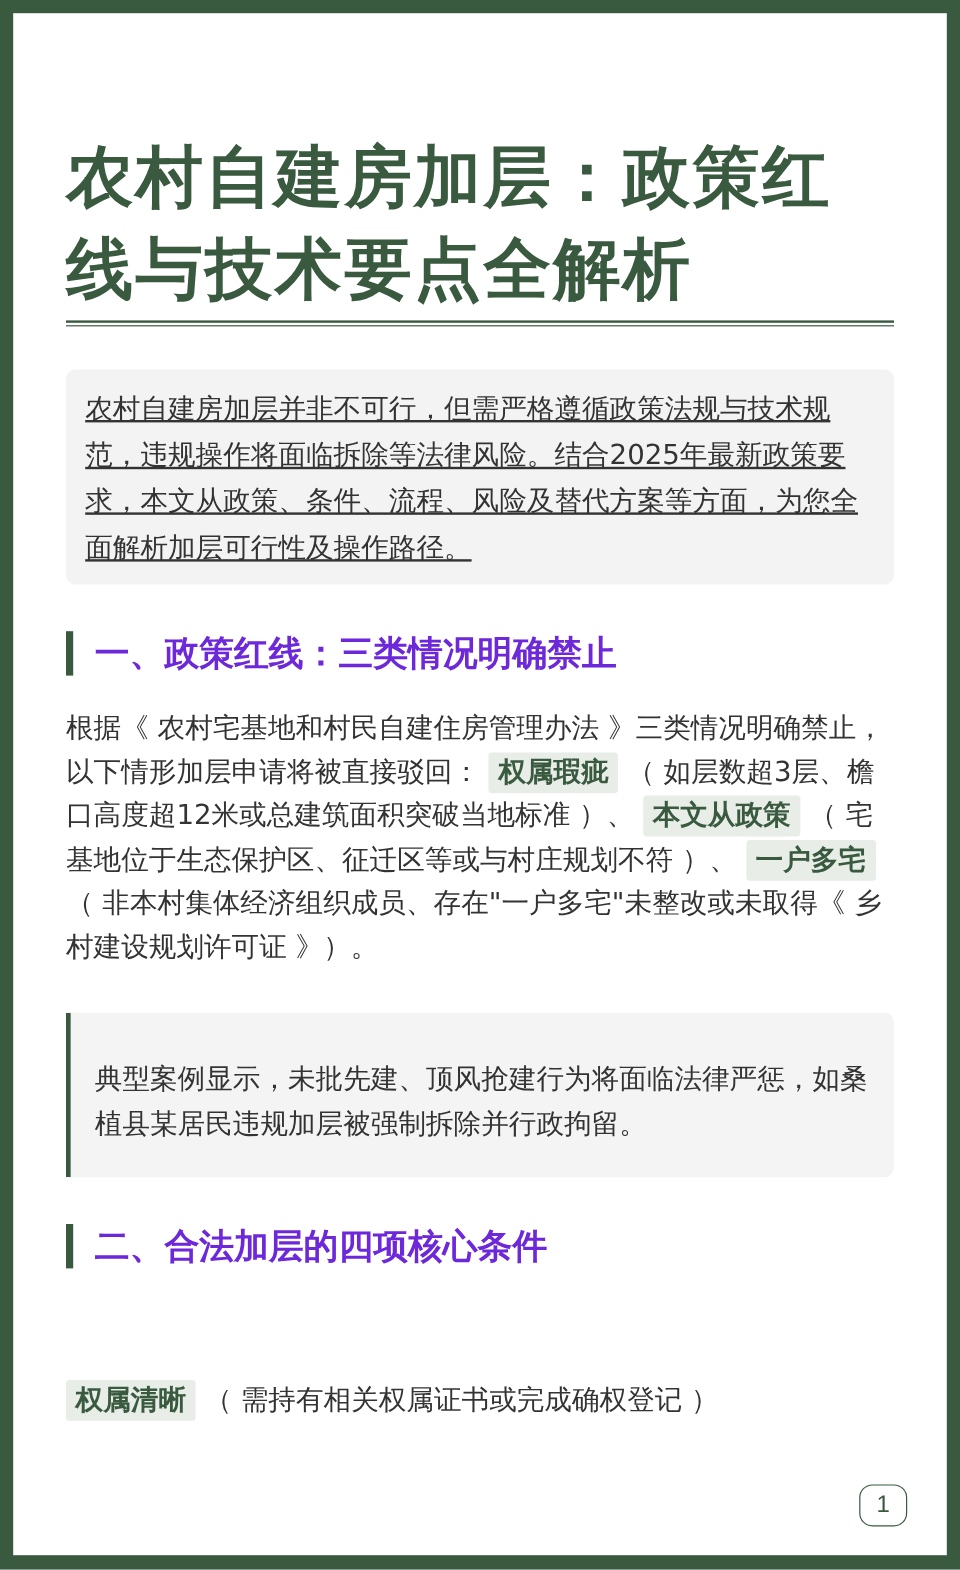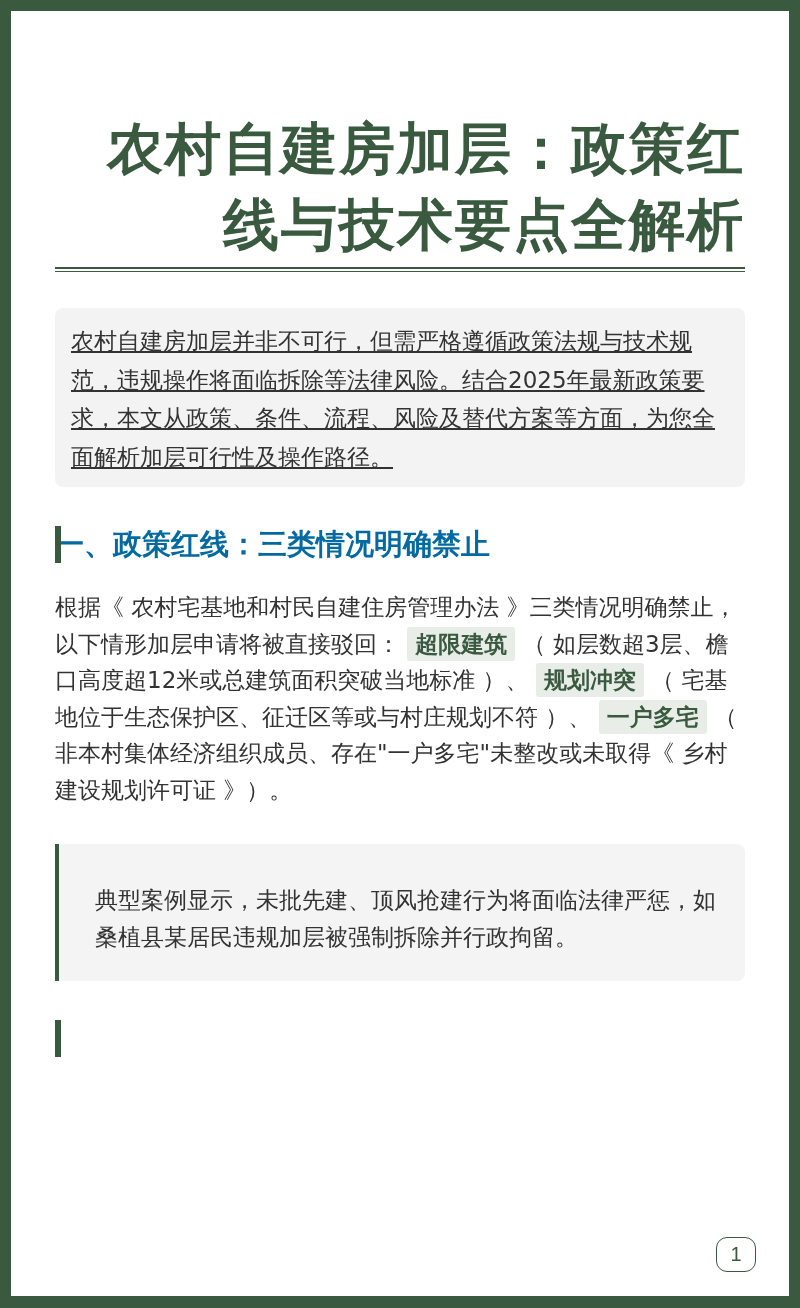--- a/index.html
+++ b/index.html
@@ -14,21 +14,21 @@
       position: absolute;
       left: 11px; top: 11px;
       width: 778px; height: 1285px;
       background: #ffffff;
     }
     .title {
       position: absolute;
       left: 44px; top: 100px;
       width: 690px;
       margin: 0;
-      text-align: right;
+      text-align: left;
       color: #3a5a40;
       font-weight: bold;
       font-size: 56px;
       line-height: 76px;
       letter-spacing: 2px;
       font-family: "DejaVu Sans", sans-serif;
     }
     .divider {
       position: absolute;
       left: 44px; top: 256px;
@@ -47,24 +47,25 @@
       padding: 14px 14px 0 16px;
       color: #333333;
       font-size: 23px;
       line-height: 38.5px;
       text-decoration: underline;
     }
     .h2 {
       position: absolute;
       left: 44px;
       margin: 0;
-      color: #0369a1;
+      color: #6d28d9;
       font-weight: bold;
       font-size: 29px;
       line-height: 40px;
+      padding-left: 24px;
     }
     .h2 .bar {
       position: absolute;
       left: 0; top: 2px;
       width: 6px; height: 37px;
       background: #3a5a40;
     }
     .h2.s1 { top: 513px; }
     .h2.s2 { top: 1007px; }
     .para {
@@ -89,21 +90,21 @@
       box-decoration-break: clone;
     }
     .quote {
       position: absolute;
       left: 44px; top: 833px;
       width: 690px; height: 137px;
       background: #f4f4f4;
       border-left: 4px solid #3a5a40;
       border-radius: 0 8px 8px 0;
       box-sizing: border-box;
-      padding: 38px 18px 0 36px;
+      padding: 38px 18px 0 20px;
       color: #333333;
       font-size: 23px;
       line-height: 36.5px;
     }
     .page-badge {
       position: absolute;
       left: 705px; top: 1226px;
       width: 40px; height: 35px;
       border: 1.5px solid #3a5a40;
       border-radius: 11px;
@@ -126,26 +127,28 @@
 
   <div class="intro">
     <span>农村自建房加层并非不可行，但需严格遵循政策法规与技术规范，违规操作将面临拆除等法律风险。结合2025年最新政策要求，本文从政策、条件、流程、风险及替代方案等方面，为您全面解析加层可行性及操作路径。</span>
   </div>
 
   <h2 class="h2 s1">
     <span class="bar"></span>
     <span>一、政策红线：三类情况明确禁止</span>
   </h2>
 
-  <p class="para p1"><span>根据《 农村宅基地和村民自建住房管理办法 》三类情况明确禁止，以下情形加层申请将被直接驳回：</span> <span class="tag">超限建筑</span> <span>（ 如层数超3层、檐口高度超12米或总建筑面积突破当地标准 ）、</span> <span class="tag">规划冲突</span> <span>（ 宅基地位于生态保护区、征迁区等或与村庄规划不符 ）、</span> <span class="tag">一户多宅</span> <span>（ 非本村集体经济组织成员、存在"一户多宅"未整改或未取得《 乡村建设规划许可证 》）。</span></p>
+  <p class="para p1"><span>根据《 农村宅基地和村民自建住房管理办法 》三类情况明确禁止，以下情形加层申请将被直接驳回：</span> <span class="tag">权属瑕疵</span> <span>（ 如层数超3层、檐口高度超12米或总建筑面积突破当地标准 ）、</span> <span class="tag">本文从政策</span> <span>（ 宅基地位于生态保护区、征迁区等或与村庄规划不符 ）、</span> <span class="tag">一户多宅</span> <span>（ 非本村集体经济组织成员、存在"一户多宅"未整改或未取得《 乡村建设规划许可证 》）。</span></p>
 
   <div class="quote">
     <span>典型案例显示，未批先建、顶风抢建行为将面临法律严惩，如桑植县某居民违规加层被强制拆除并行政拘留。</span>
   </div>
 
   <h2 class="h2 s2">
     <span class="bar"></span>
+    <span>二、合法加层的四项核心条件</span>
   </h2>
 
 
+  <p class="para p3"><span class="tag">权属清晰</span> <span>（ 需持有相关权属证书或完成确权登记 ）</span></p>
 
   <div class="page-badge">1</div>
 </div>
 
 </body></html>

